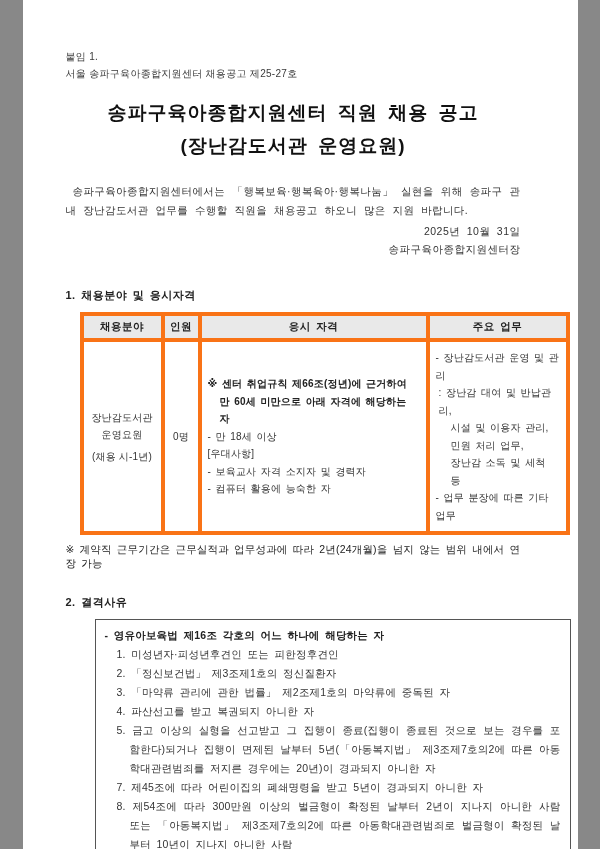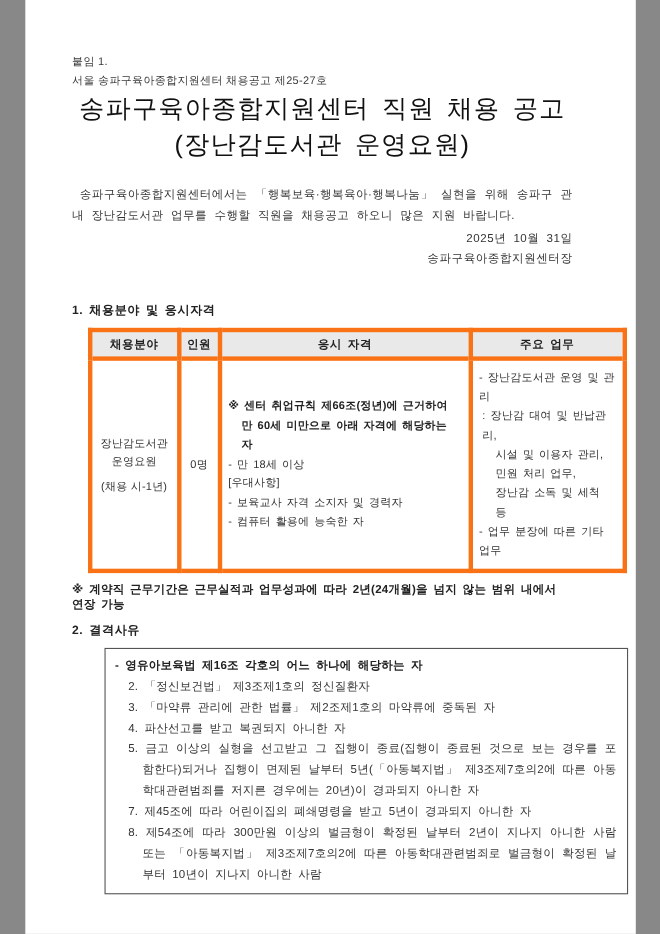--- a/index.html
+++ b/index.html
@@ -8,47 +8,47 @@
     width:555px; height:849px;
     margin:0 auto;
     background:#fff;
     font-family:"Liberation Sans","DejaVu Sans",sans-serif;
     color:#333;
     box-sizing:border-box;
     padding:48px 57px 0 43px;
     overflow:hidden;
   }
   .small-line { font-size:10px; line-height:17px; color:#3a3a3a; letter-spacing:.3px; }
-  .doc-title { text-align:center; font-weight:normal; color:#111;
-    font-size:23px; line-height:33px; letter-spacing:1px; word-spacing:4px; }
+  .doc-title { margin-top:14px; text-align:center; font-weight:bold; color:#111;
+    font-size:19px; line-height:33px; letter-spacing:1px; word-spacing:4px; }
   .intro { margin-top:20px; font-size:10.5px; line-height:19px; text-align:justify;
     text-indent:7px; word-spacing:3.5px; letter-spacing:.4px; color:#333; }
   .sign-block { margin-top:2px; text-align:right; font-size:10.5px; line-height:18px;
     word-spacing:3px; letter-spacing:.5px; color:#333; }
   .section-heading { font-weight:bold; font-size:11px; color:#222; letter-spacing:.5px; word-spacing:2px; }
   .heading-1 { margin-top:30px; }
-  .heading-2 { margin-top:8px; }
+  .heading-2 { margin-top:24px; }
 
   table.recruit { border-collapse:collapse; margin-top:9px; margin-left:14px;
     width:486px; table-layout:fixed; font-size:10px; }
   table.recruit th, table.recruit td { border:4px solid #f97316; vertical-align:middle; }
   table.recruit th {
     background:#e9e9e9; font-weight:bold; color:#222; text-align:center;
     padding:4px 2px; letter-spacing:.5px; word-spacing:2px;
     border-bottom:3px double #444; font-size:10.5px;
   }
   col.c1 { width:81px; } col.c2 { width:37px; } col.c3 { width:228px; } col.c4 { width:140px; }
   td.center-cell { text-align:center; line-height:17px; letter-spacing:.2px; }
   td.pad-cell { padding:7px 6px; line-height:17.5px; letter-spacing:.2px; word-spacing:1.5px; }
   .q-bold { font-weight:bold; color:#222; }
   .q-bold-2 { font-weight:bold; color:#222; padding-left:12px; }
   .duty-sub1 { padding-left:3px; }
   .duty-sub2 { padding-left:15px; }
 
-  .table-note { margin-top:8px; font-weight:bold; font-size:10.5px; color:#222;
+  .table-note { margin-top:8px; font-weight:normal; font-size:10.5px; color:#222;
     letter-spacing:.2px; word-spacing:2px; }
 
   .disq-box { margin-top:9px; margin-left:29px; width:476px; box-sizing:border-box;
     border:1px solid #555; padding:6px 9px 7px 9px;
     font-size:10.5px; line-height:19px; letter-spacing:.2px; word-spacing:2.5px;
     text-align:justify; color:#333; }
   .disq-lead { font-weight:bold; color:#222; }
   .disq-item { padding-left:25px; text-indent:-13px; }
 </style>
 </head>
@@ -115,20 +115,21 @@
       </tr>
     </tbody>
   </table>
 
   <div class="table-note">※ 계약직 근무기간은 근무실적과 업무성과에 따라 2년(24개월)을 넘지 않는 범위 내에서 연장 가능</div>
 
   <div class="section-heading heading-2">2. 결격사유</div>
 
   <div class="disq-box">
     <div class="disq-lead">- 영유아보육법 제16조 각호의 어느 하나에 해당하는 자</div>
+    <div class="disq-item">1. 미성년자·피성년후견인 또는 피한정후견인</div>
     <div class="disq-item">2. 「정신보건법」 제3조제1호의 정신질환자</div>
     <div class="disq-item">3. 「마약류 관리에 관한 법률」 제2조제1호의 마약류에 중독된 자</div>
     <div class="disq-item">4. 파산선고를 받고 복권되지 아니한 자</div>
     <div class="disq-item">5. 금고 이상의 실형을 선고받고 그 집행이 종료(집행이 종료된 것으로 보는 경우를 포함한다)되거나 집행이 면제된 날부터 5년(「아동복지법」 제3조제7호의2에 따른 아동학대관련범죄를 저지른 경우에는 20년)이 경과되지 아니한 자</div>
     <div class="disq-item">7. 제45조에 따라 어린이집의 폐쇄명령을 받고 5년이 경과되지 아니한 자</div>
     <div class="disq-item">8. 제54조에 따라 300만원 이상의 벌금형이 확정된 날부터 2년이 지나지 아니한 사람 또는 「아동복지법」 제3조제7호의2에 따른 아동학대관련범죄로 벌금형이 확정된 날부터 10년이 지나지 아니한 사람</div>
 
   </div>
 
 </div>

